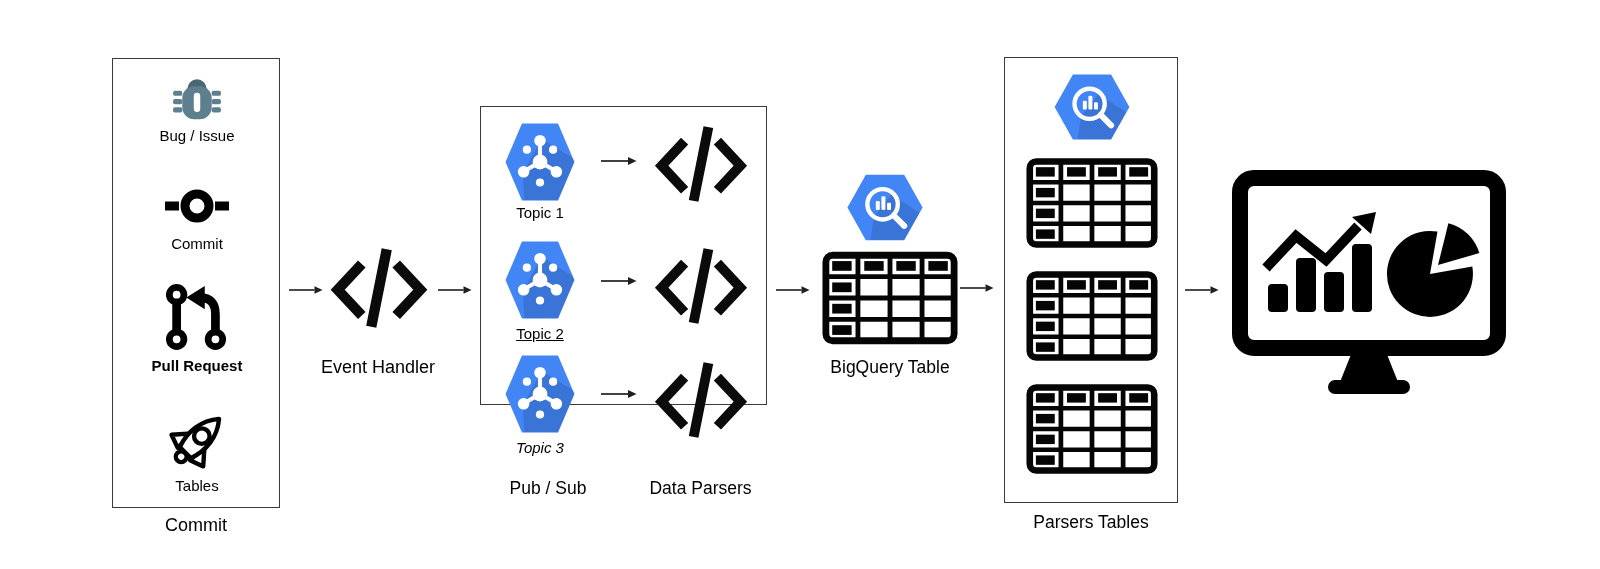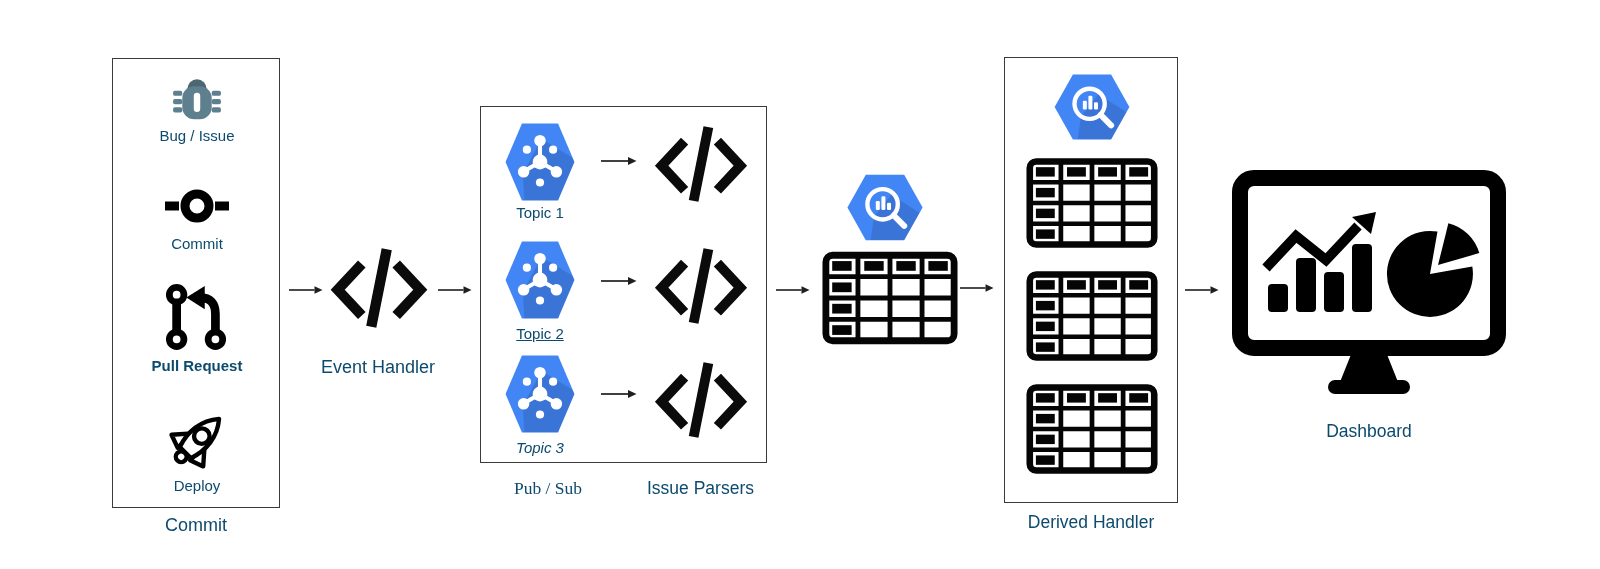--- a/index.html
+++ b/index.html
@@ -9,21 +9,21 @@
     --ink:#0a0a0a;
     --box-border:#3a3a3a;
   }
   html,body{margin:0;padding:0;background:#fff;}
   .canvas{
     position:relative;width:1600px;height:569px;background:#ffffff;
     font-family:"Liberation Sans", sans-serif;color:var(--ink);
     overflow:hidden;
   }
   .abs{position:absolute;}
-  .lbl{position:absolute;text-align:center;color:#0c4a6e;line-height:1.15;}
+  .lbl{position:absolute;text-align:center;color:#000000;line-height:1.15;}
   .lbl-sm{font-size:15px;}
   .lbl-lg{font-size:18px;}
   .lbl-md{font-size:17.5px;}
   .frame-box{position:absolute;border:1.6px solid var(--box-border);background:#fff;box-sizing:border-box;}
   svg{display:block;}
 </style>
 </head>
 <body>
 
 <svg width="0" height="0" style="position:absolute" aria-hidden="true">
@@ -148,38 +148,38 @@
 
     <svg class="abs" style="left:47px;top:344px;" width="74" height="72" viewBox="0 0 76 72">
       <g transform="translate(38,38) rotate(45)" fill="#ffffff" stroke="#000" stroke-width="4.5" stroke-linejoin="round">
         <path d="M-9,-2 L-23,14 L-9,19 Z"></path>
         <path d="M9,-2 L23,14 L9,19 Z"></path>
         <circle cx="0" cy="23" r="5.5"></circle>
         <path d="M0,-32 C12,-18 14,0 8,17 L-8,17 C-14,0 -12,-18 0,-32 Z"></path>
         <circle cx="0" cy="-7" r="8"></circle>
       </g>
     </svg>
-    <div class="lbl lbl-sm" style="left:0;top:418px;width:168px;">Deploy</div>
+    <div class="lbl lbl-sm" style="left:0;top:418px;width:168px;">Tables</div>
   </div>
   <div class="lbl lbl-lg" style="left:112px;top:515px;width:168px;">Commit</div>
 
   <svg class="abs" style="left:289px;top:284px;" width="34" height="12">
       <use href="#sym-arrow" xlink:href="#sym-arrow"></use>
     </svg>
 
   <svg class="abs" style="left:327px;top:245px;" width="104" height="86">
       <use href="#sym-code" xlink:href="#sym-code"></use>
     </svg>
   <div class="lbl lbl-lg" style="left:298px;top:357px;width:160px;">Event Handler</div>
 
   <svg class="abs" style="left:438px;top:284px;" width="34" height="12">
       <use href="#sym-arrow" xlink:href="#sym-arrow"></use>
     </svg>
 
-  <div class="frame-box" style="left:480px;top:106px;width:287px;height:357px;">
+  <div class="frame-box" style="left:480px;top:106px;width:287px;height:299px;">
 
     <svg class="abs" style="left:22px;top:14px;" width="74" height="82">
         <use href="#sym-hex-ps" xlink:href="#sym-hex-ps"></use>
       </svg>
     <div class="lbl lbl-sm" style="left:22px;top:97px;width:74px;">Topic 1</div>
     <svg class="abs" style="left:118px;top:48px;" width="40" height="12">
         <use href="#sym-arrow" xlink:href="#sym-arrow"></use>
       </svg>
     <svg class="abs" style="left:170px;top:16px;" width="100" height="82">
         <use href="#sym-code" xlink:href="#sym-code"></use>
@@ -200,53 +200,54 @@
         <use href="#sym-hex-ps" xlink:href="#sym-hex-ps"></use>
       </svg>
     <div class="lbl lbl-sm" style="left:22px;top:332px;width:74px;font-style:italic;">Topic 3</div>
     <svg class="abs" style="left:118px;top:281px;" width="40" height="12">
         <use href="#sym-arrow" xlink:href="#sym-arrow"></use>
       </svg>
     <svg class="abs" style="left:170px;top:252px;" width="100" height="82">
         <use href="#sym-code" xlink:href="#sym-code"></use>
       </svg>
   </div>
-  <div class="lbl lbl-md" style="left:468px;top:478px;width:160px;font-family:Liberation Serif, serif;">Pub / Sub</div>
-  <div class="lbl lbl-md" style="left:618px;top:478px;width:165px;">Issue Parsers</div>
+  <div class="lbl lbl-md" style="left:468px;top:478px;width:160px;">Pub / Sub</div>
+  <div class="lbl lbl-md" style="left:618px;top:478px;width:165px;">Data Parsers</div>
 
   <svg class="abs" style="left:776px;top:284px;" width="34" height="12">
       <use href="#sym-arrow" xlink:href="#sym-arrow"></use>
     </svg>
 
   <svg class="abs" style="left:845px;top:172px;" width="80" height="71">
       <use href="#sym-hex-bq" xlink:href="#sym-hex-bq"></use>
     </svg>
   <svg class="abs" style="left:822px;top:251px;" width="136" height="94">
       <use href="#sym-table" xlink:href="#sym-table"></use>
     </svg>
+  <div class="lbl lbl-md" style="left:790px;top:357px;width:200px;">BigQuery Table</div>
 
   <svg class="abs" style="left:960px;top:282px;" width="34" height="12">
       <use href="#sym-arrow" xlink:href="#sym-arrow"></use>
     </svg>
 
   <div class="frame-box" style="left:1004px;top:57px;width:174px;height:446px;">
     <svg class="abs" style="left:47px;top:14px;" width="80" height="70">
         <use href="#sym-hex-bq" xlink:href="#sym-hex-bq"></use>
       </svg>
     <svg class="abs" style="left:21px;top:99px;" width="132" height="92">
         <use href="#sym-table" xlink:href="#sym-table"></use>
       </svg>
     <svg class="abs" style="left:21px;top:212px;" width="132" height="92">
         <use href="#sym-table" xlink:href="#sym-table"></use>
       </svg>
     <svg class="abs" style="left:21px;top:325px;" width="132" height="92">
         <use href="#sym-table" xlink:href="#sym-table"></use>
       </svg>
   </div>
-  <div class="lbl lbl-md" style="left:1004px;top:512px;width:174px;">Derived Handler</div>
+  <div class="lbl lbl-md" style="left:1004px;top:512px;width:174px;">Parsers Tables</div>
 
   <svg class="abs" style="left:1185px;top:284px;" width="34" height="12">
       <use href="#sym-arrow" xlink:href="#sym-arrow"></use>
     </svg>
 
   <svg class="abs" style="left:1232px;top:170px;" width="274" height="234" viewBox="0 0 274 234">
     <path d="M120,182 L154,182 L166,212 L108,212 Z" fill="#000"></path>
     <rect x="96" y="210" width="82" height="14" rx="7" fill="#000"></rect>
     <rect x="8" y="8" width="258" height="170" rx="14" fill="#ffffff" stroke="#000" stroke-width="16"></rect>
 
@@ -255,15 +256,14 @@
       <rect x="64" y="88" width="20" height="54" rx="4"></rect>
       <rect x="92" y="102" width="20" height="40" rx="4"></rect>
       <rect x="120" y="74" width="20" height="68" rx="4"></rect>
     </g>
     <polyline points="34,98 64,66 94,90 126,56" fill="none" stroke="#000" stroke-width="10"></polyline>
     <polygon points="144,42 139,64 120,47" fill="#000"></polygon>
 
     <path d="M198,104 L240.3,96.5 A43,43 0 1 1 205.5,61.6 Z" fill="#000"></path>
     <path d="M206,95 L216.4,53.3 A43,43 0 0 1 247.3,83.1 Z" fill="#000"></path>
   </svg>
-  <div class="lbl lbl-md" style="left:1269px;top:421px;width:200px;">Dashboard</div>
 
 </div>
 
 </body></html>

